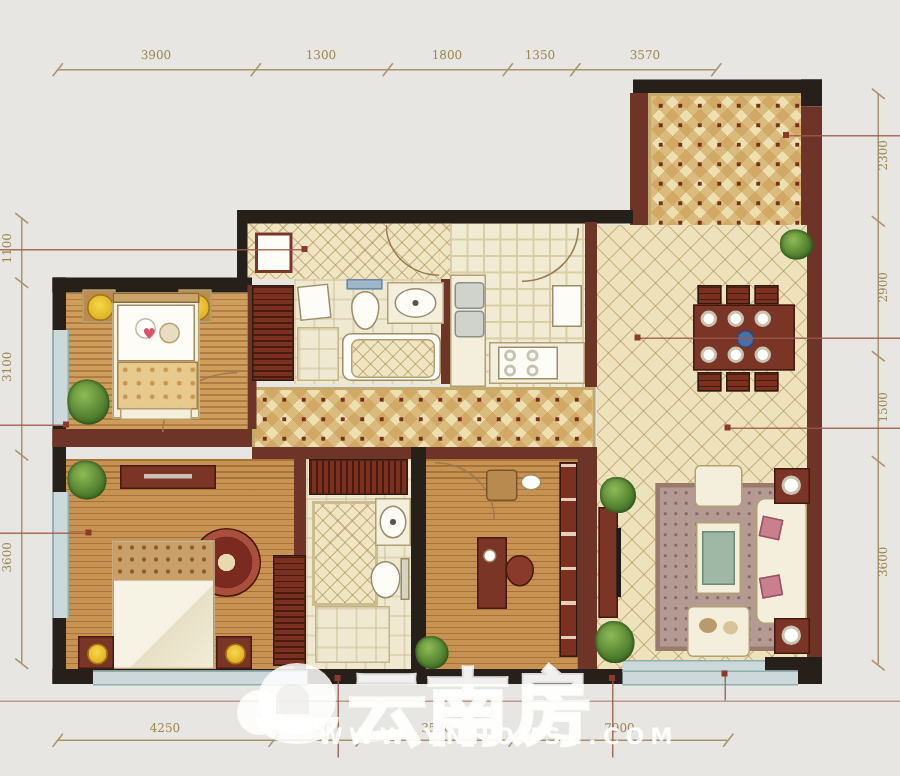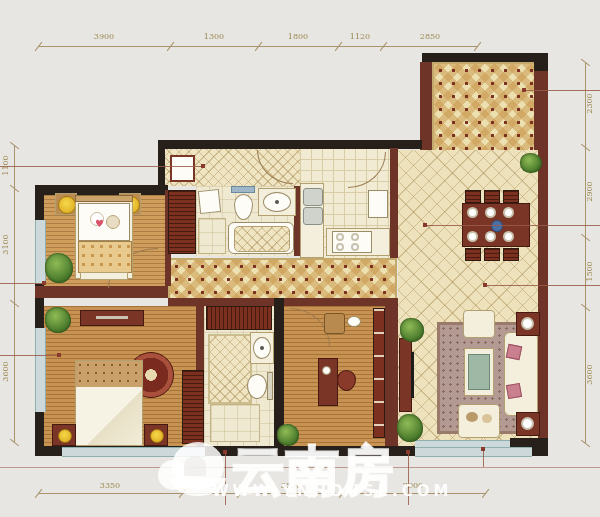--- a/index.html
+++ b/index.html
@@ -64,32 +64,32 @@
   <div class="a dline" style="left:38px;top:46px;width:439px;height:1px"></div>
   <div class="a tk" style="left:38px;top:41px"></div>
   <div class="a tk" style="left:170px;top:41px"></div>
   <div class="a tk" style="left:258px;top:41px"></div>
   <div class="a tk" style="left:338px;top:41px"></div>
   <div class="a tk" style="left:383px;top:41px"></div>
   <div class="a tk" style="left:477px;top:41px"></div>
   <div class="a dtxt" style="left:74px;top:32px;width:60px">3900</div>
   <div class="a dtxt" style="left:184px;top:32px;width:60px">1300</div>
   <div class="a dtxt" style="left:268px;top:32px;width:60px">1800</div>
-  <div class="a dtxt" style="left:330px;top:32px;width:60px">1120</div>
-  <div class="a dtxt" style="left:400px;top:32px;width:60px">2850</div>
+  <div class="a dtxt" style="left:330px;top:32px;width:60px">1350</div>
+  <div class="a dtxt" style="left:400px;top:32px;width:60px">3570</div>
 </div>
 
 <div>
   <div class="a dline" style="left:38px;top:493px;width:447px;height:1px"></div>
   <div class="a tk" style="left:38px;top:488px"></div>
   <div class="a tk" style="left:182px;top:488px"></div>
   <div class="a tk" style="left:240px;top:488px"></div>
   <div class="a tk" style="left:342px;top:488px"></div>
   <div class="a tk" style="left:485px;top:488px"></div>
-  <div class="a dtxt" style="left:80px;top:481px;width:60px">3350</div>
+  <div class="a dtxt" style="left:80px;top:481px;width:60px">4250</div>
   <div class="a dtxt" style="left:181px;top:481px;width:60px">2150</div>
   <div class="a dtxt" style="left:261px;top:481px;width:60px">3530</div>
   <div class="a dtxt" style="left:383px;top:481px;width:60px">7900</div>
 </div>
 
 <div>
   <div class="a dline" style="left:14px;top:145px;width:1px;height:297px"></div>
   <div class="a tkh" style="left:9px;top:145px"></div>
   <div class="a tkh" style="left:9px;top:188px"></div>
   <div class="a tkh" style="left:9px;top:303px"></div>

